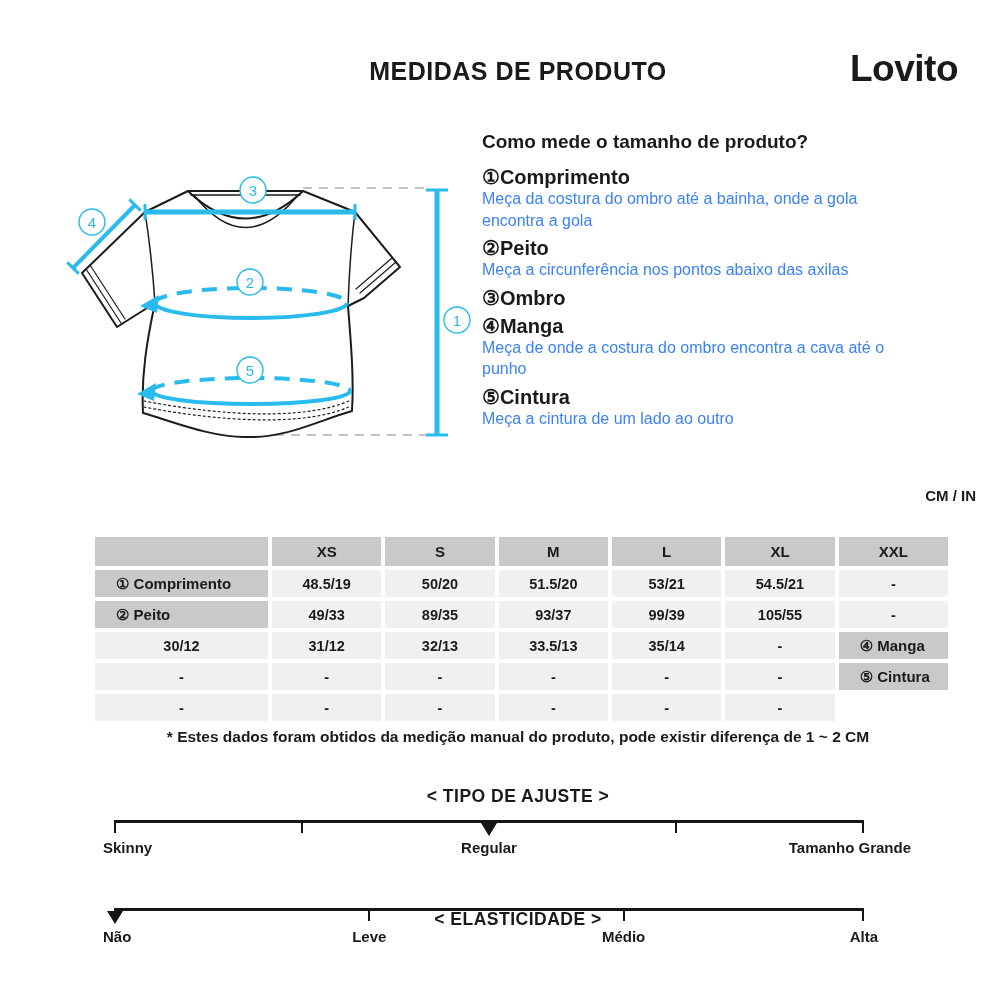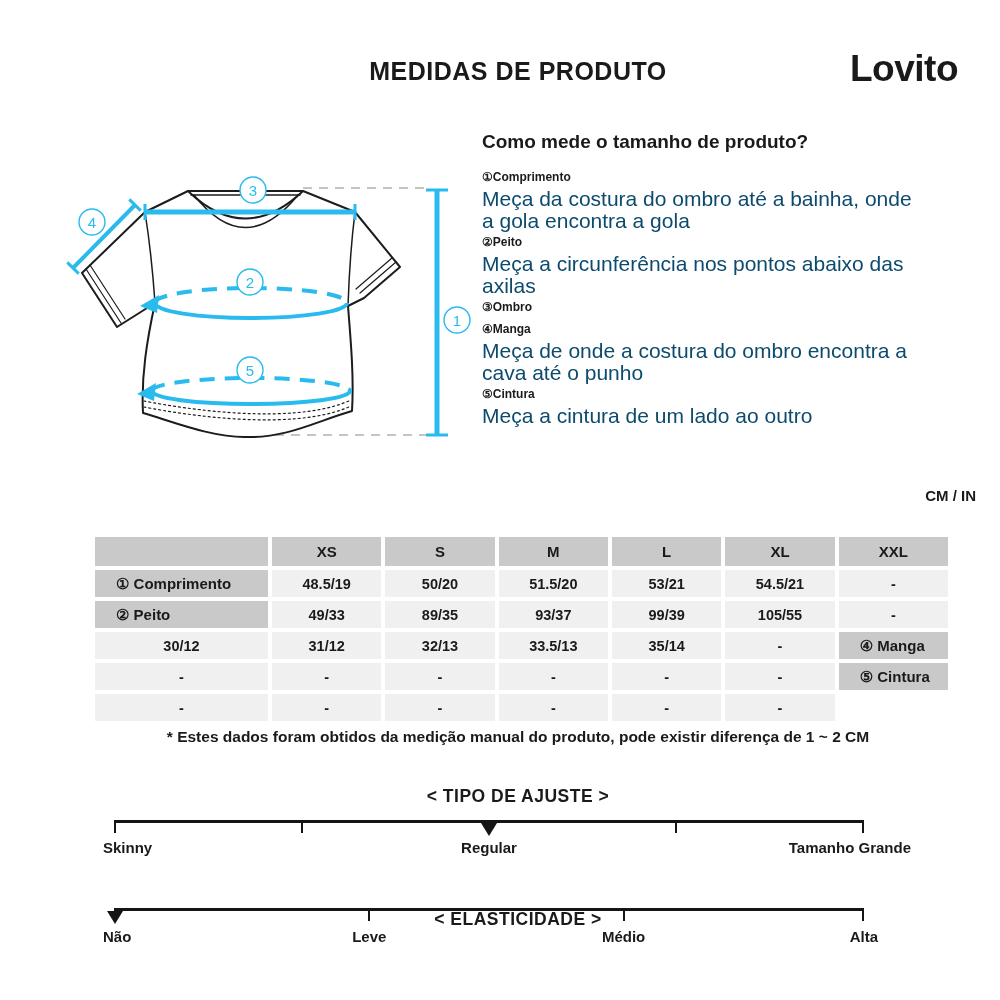--- a/index.html
+++ b/index.html
@@ -7,22 +7,22 @@
         font-family:"Liberation Sans",sans-serif;color:#1a1a1a;padding-left:36px;}
 
   .title{position:absolute;top:57px;left:0;right:0;text-align:center;
          font-size:25px;font-weight:bold;letter-spacing:.5px;}
   .logo{position:absolute;top:48px;right:78px;font-size:37px;font-weight:bold;letter-spacing:-.5px;}
 
   .diagram{position:absolute;left:55px;top:148px;width:420px;height:330px;}
 
   .guide{position:absolute;left:482px;top:131px;width:462px;}
   .guide-heading{font-size:19px;font-weight:bold;margin:0 0 13px 0;}
-  .g-label{font-size:12px;font-weight:bold;line-height:22px;margin-top:0;}
-  .g-desc{font-size:21px;line-height:21.5px;color:#0c4a6e;max-width:432px;}
+  .g-label{font-size:20px;font-weight:bold;line-height:22px;margin-top:6px;}
+  .g-desc{font-size:16px;line-height:21.5px;color:#3b82f6;max-width:432px;}
 
   .unit{position:absolute;top:487px;right:60px;font-size:15px;font-weight:bold;}
 
   .size-table{position:absolute;left:95px;top:515px;width:853px;display:grid;
               grid-template-columns:173px repeat(6,1fr);
               grid-template-rows:29px repeat(5,27px);gap:4px;margin-top:22px;}
   .size-table div{display:flex;align-items:center;justify-content:center;font-size:15px;}
   .corner{background:#c9c9c9;}
   .th{background:#c9c9c9;font-weight:bold;}
   .rl{background:#c9c9c9;font-weight:bold;justify-content:flex-start !important;padding-left:21px;}

